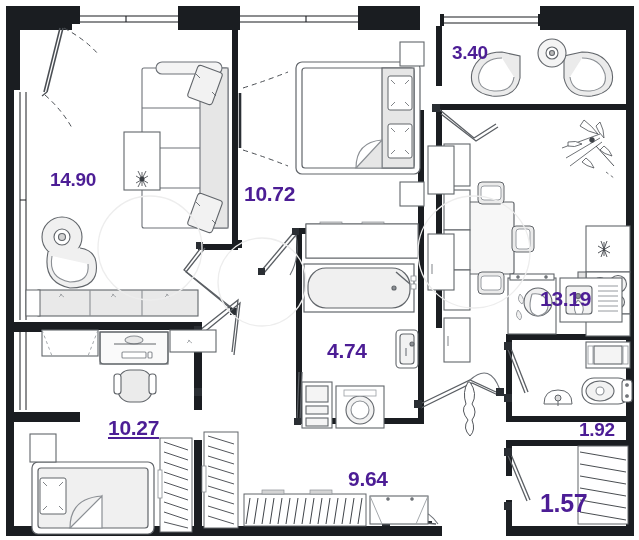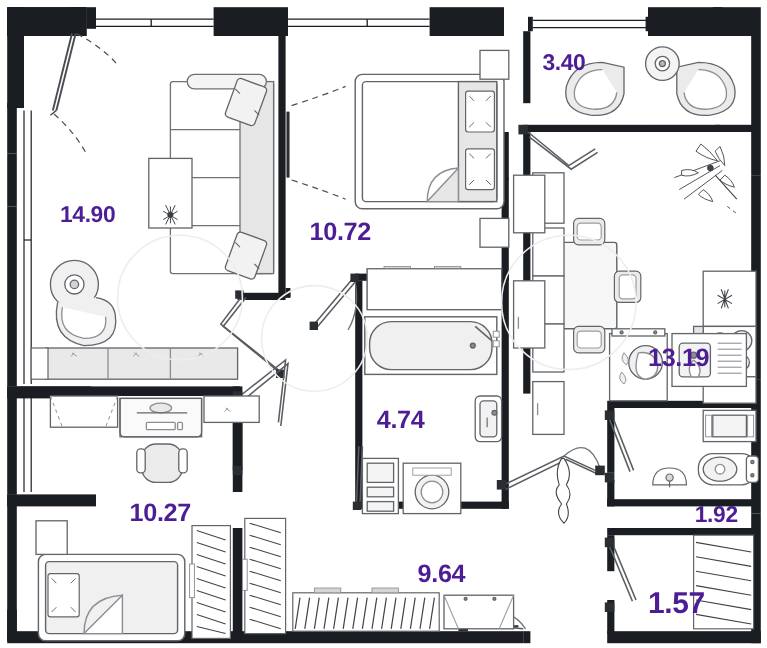--- a/index.html
+++ b/index.html
@@ -578,22 +578,22 @@
 
     <g fill="none" stroke="#ededed" stroke-width="1.3">
       <circle cx="150" cy="248" r="52"></circle>
       <circle cx="474" cy="252" r="56"></circle>
       <circle cx="262" cy="282" r="44"></circle>
     </g>
   </svg>
 
 
   <div class="area-label" style="left:50px;  top:170px; font-size:19px;">14.90</div>
-  <div class="area-label" style="left:258px; top:183px; font-size:21px;">10.72</div>
+  <div class="area-label" style="left:244px; top:183px; font-size:21px;">10.72</div>
   <div class="area-label" style="left:452px; top:43px;  font-size:19px;">3.40</div>
   <div class="area-label" style="left:540px; top:288px; font-size:21px;">13.19</div>
-  <div class="area-label" style="left:314px; top:340px; font-size:21px;">4.74</div>
-  <div class="area-label" style="left:108px; top:417px; font-size:21px;">10.27</div>
+  <div class="area-label" style="left:327px; top:340px; font-size:21px;">4.74</div>
+  <div class="area-label" style="left:108px; top:417px; font-size:21px;text-decoration:underline;">10.27</div>
   <div class="area-label" style="left:348px; top:468px; font-size:21px;">9.64</div>
   <div class="area-label" style="left:553px; top:420px; font-size:19px;margin-left:26px;">1.92</div>
   <div class="area-label" style="left:540px; top:491px; font-size:25px;">1.57</div>
 
 </div>
 
 </body></html>

